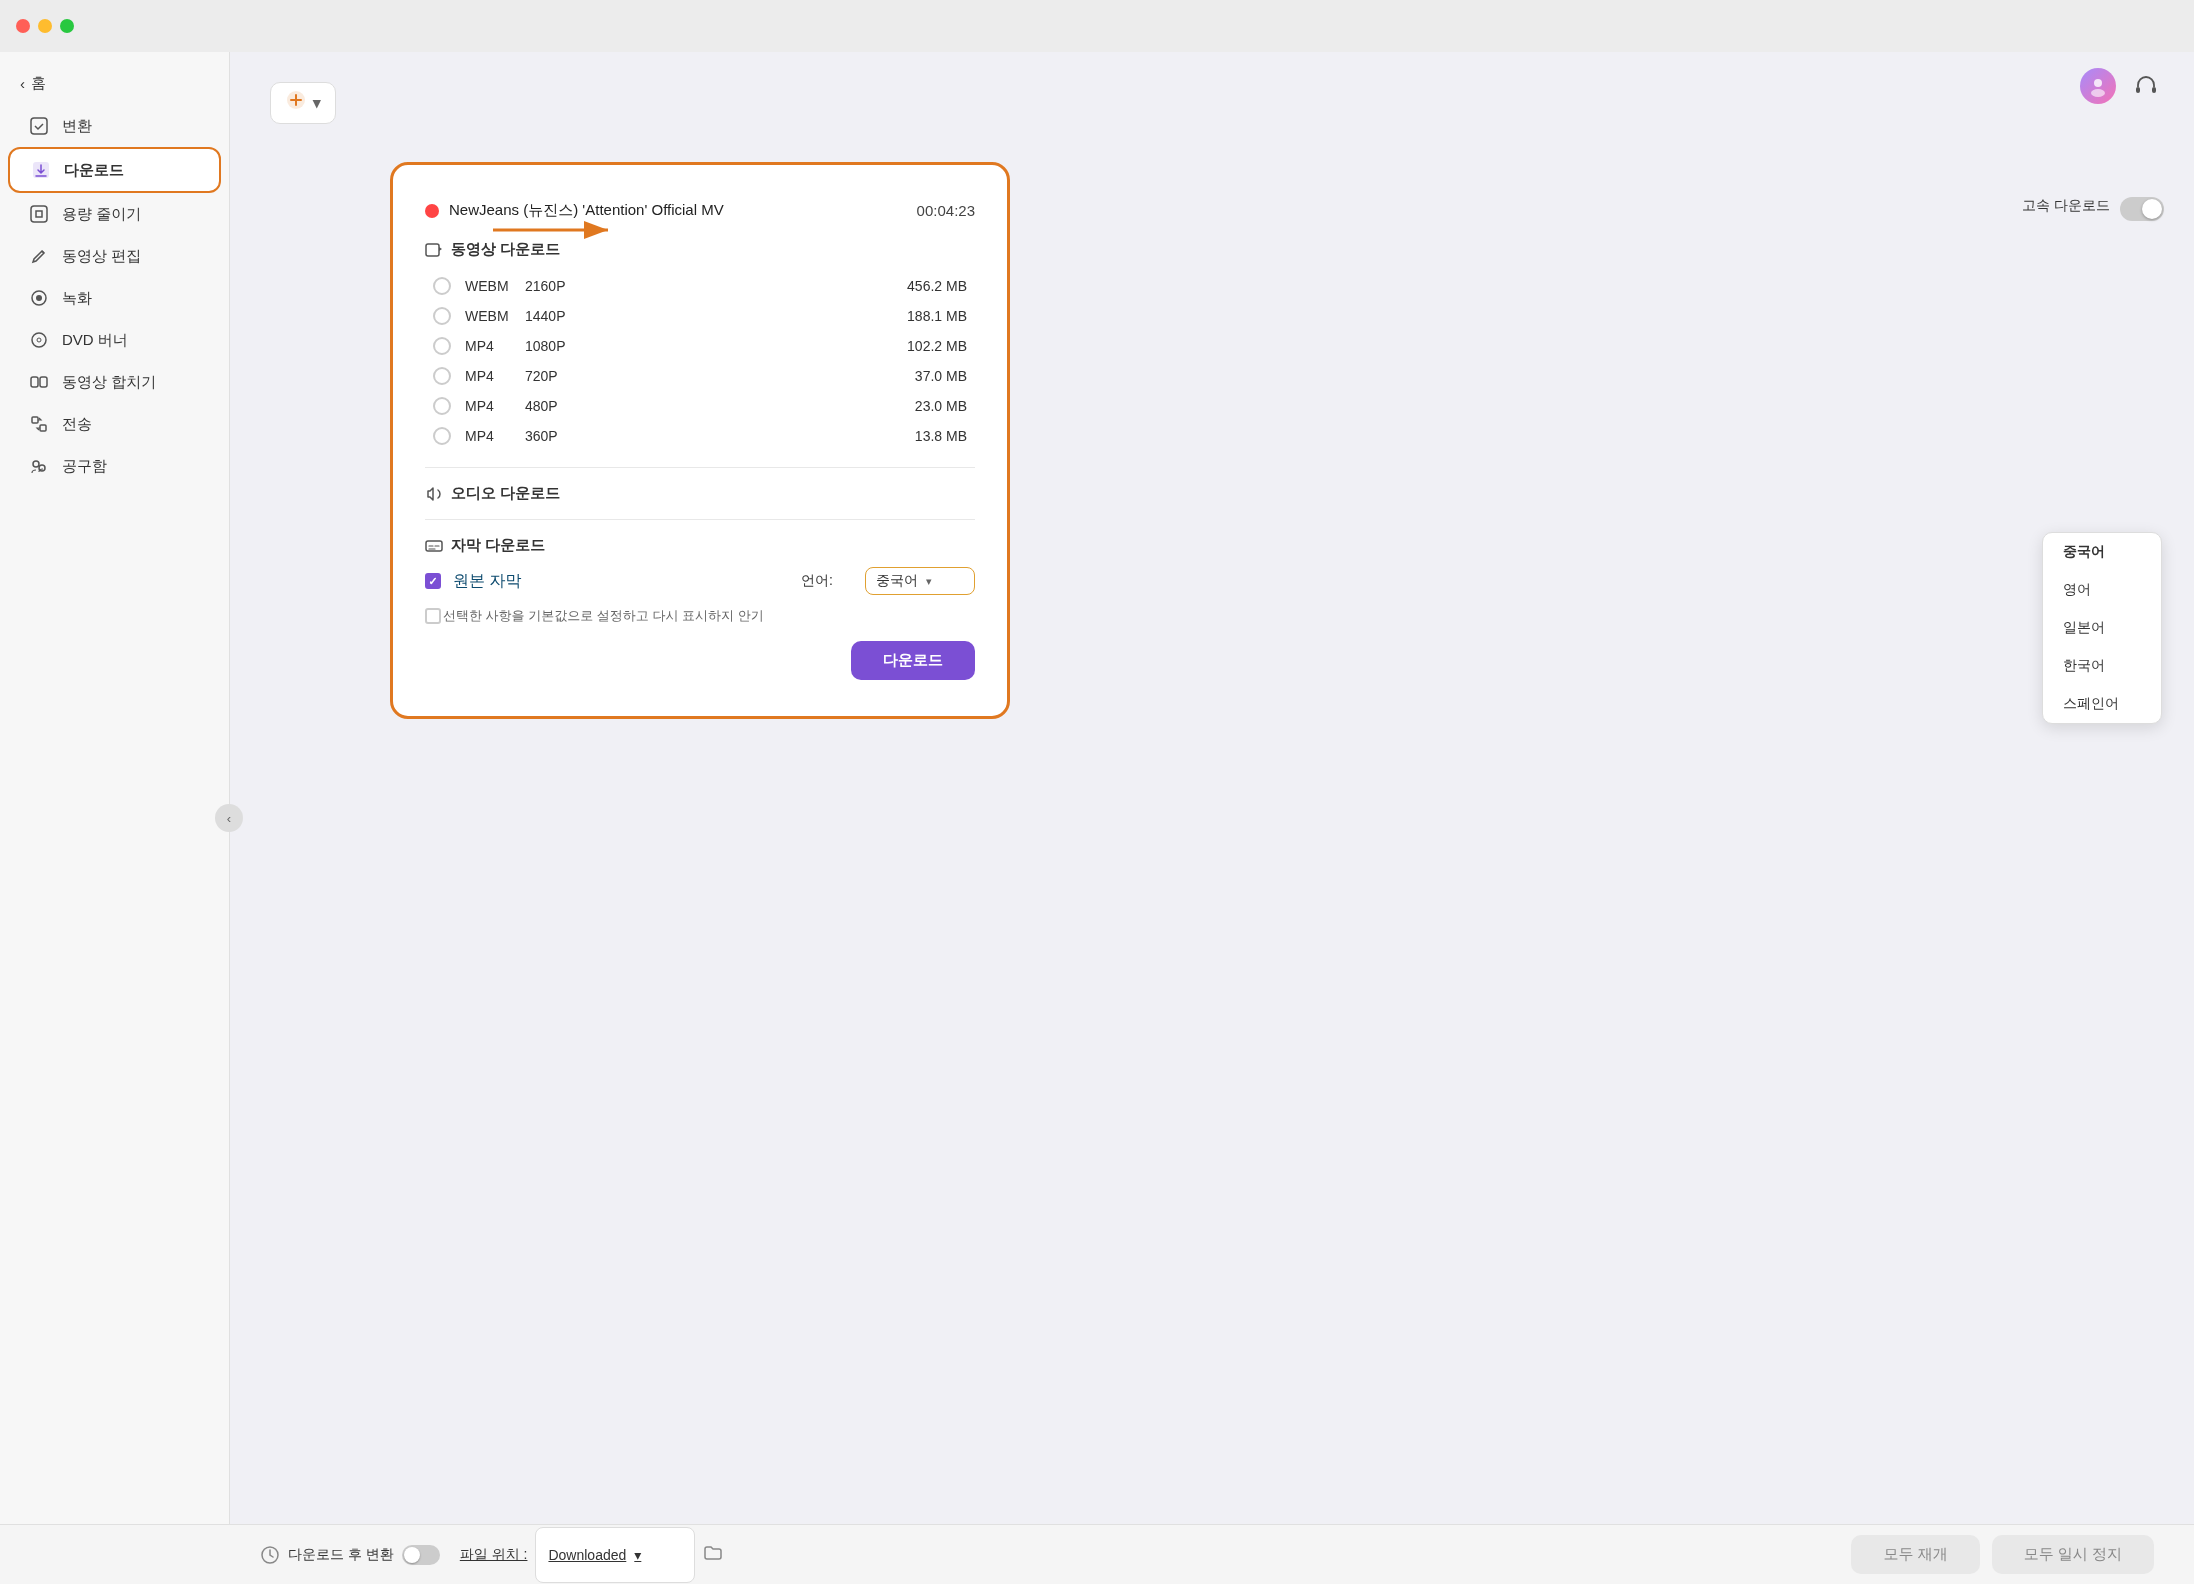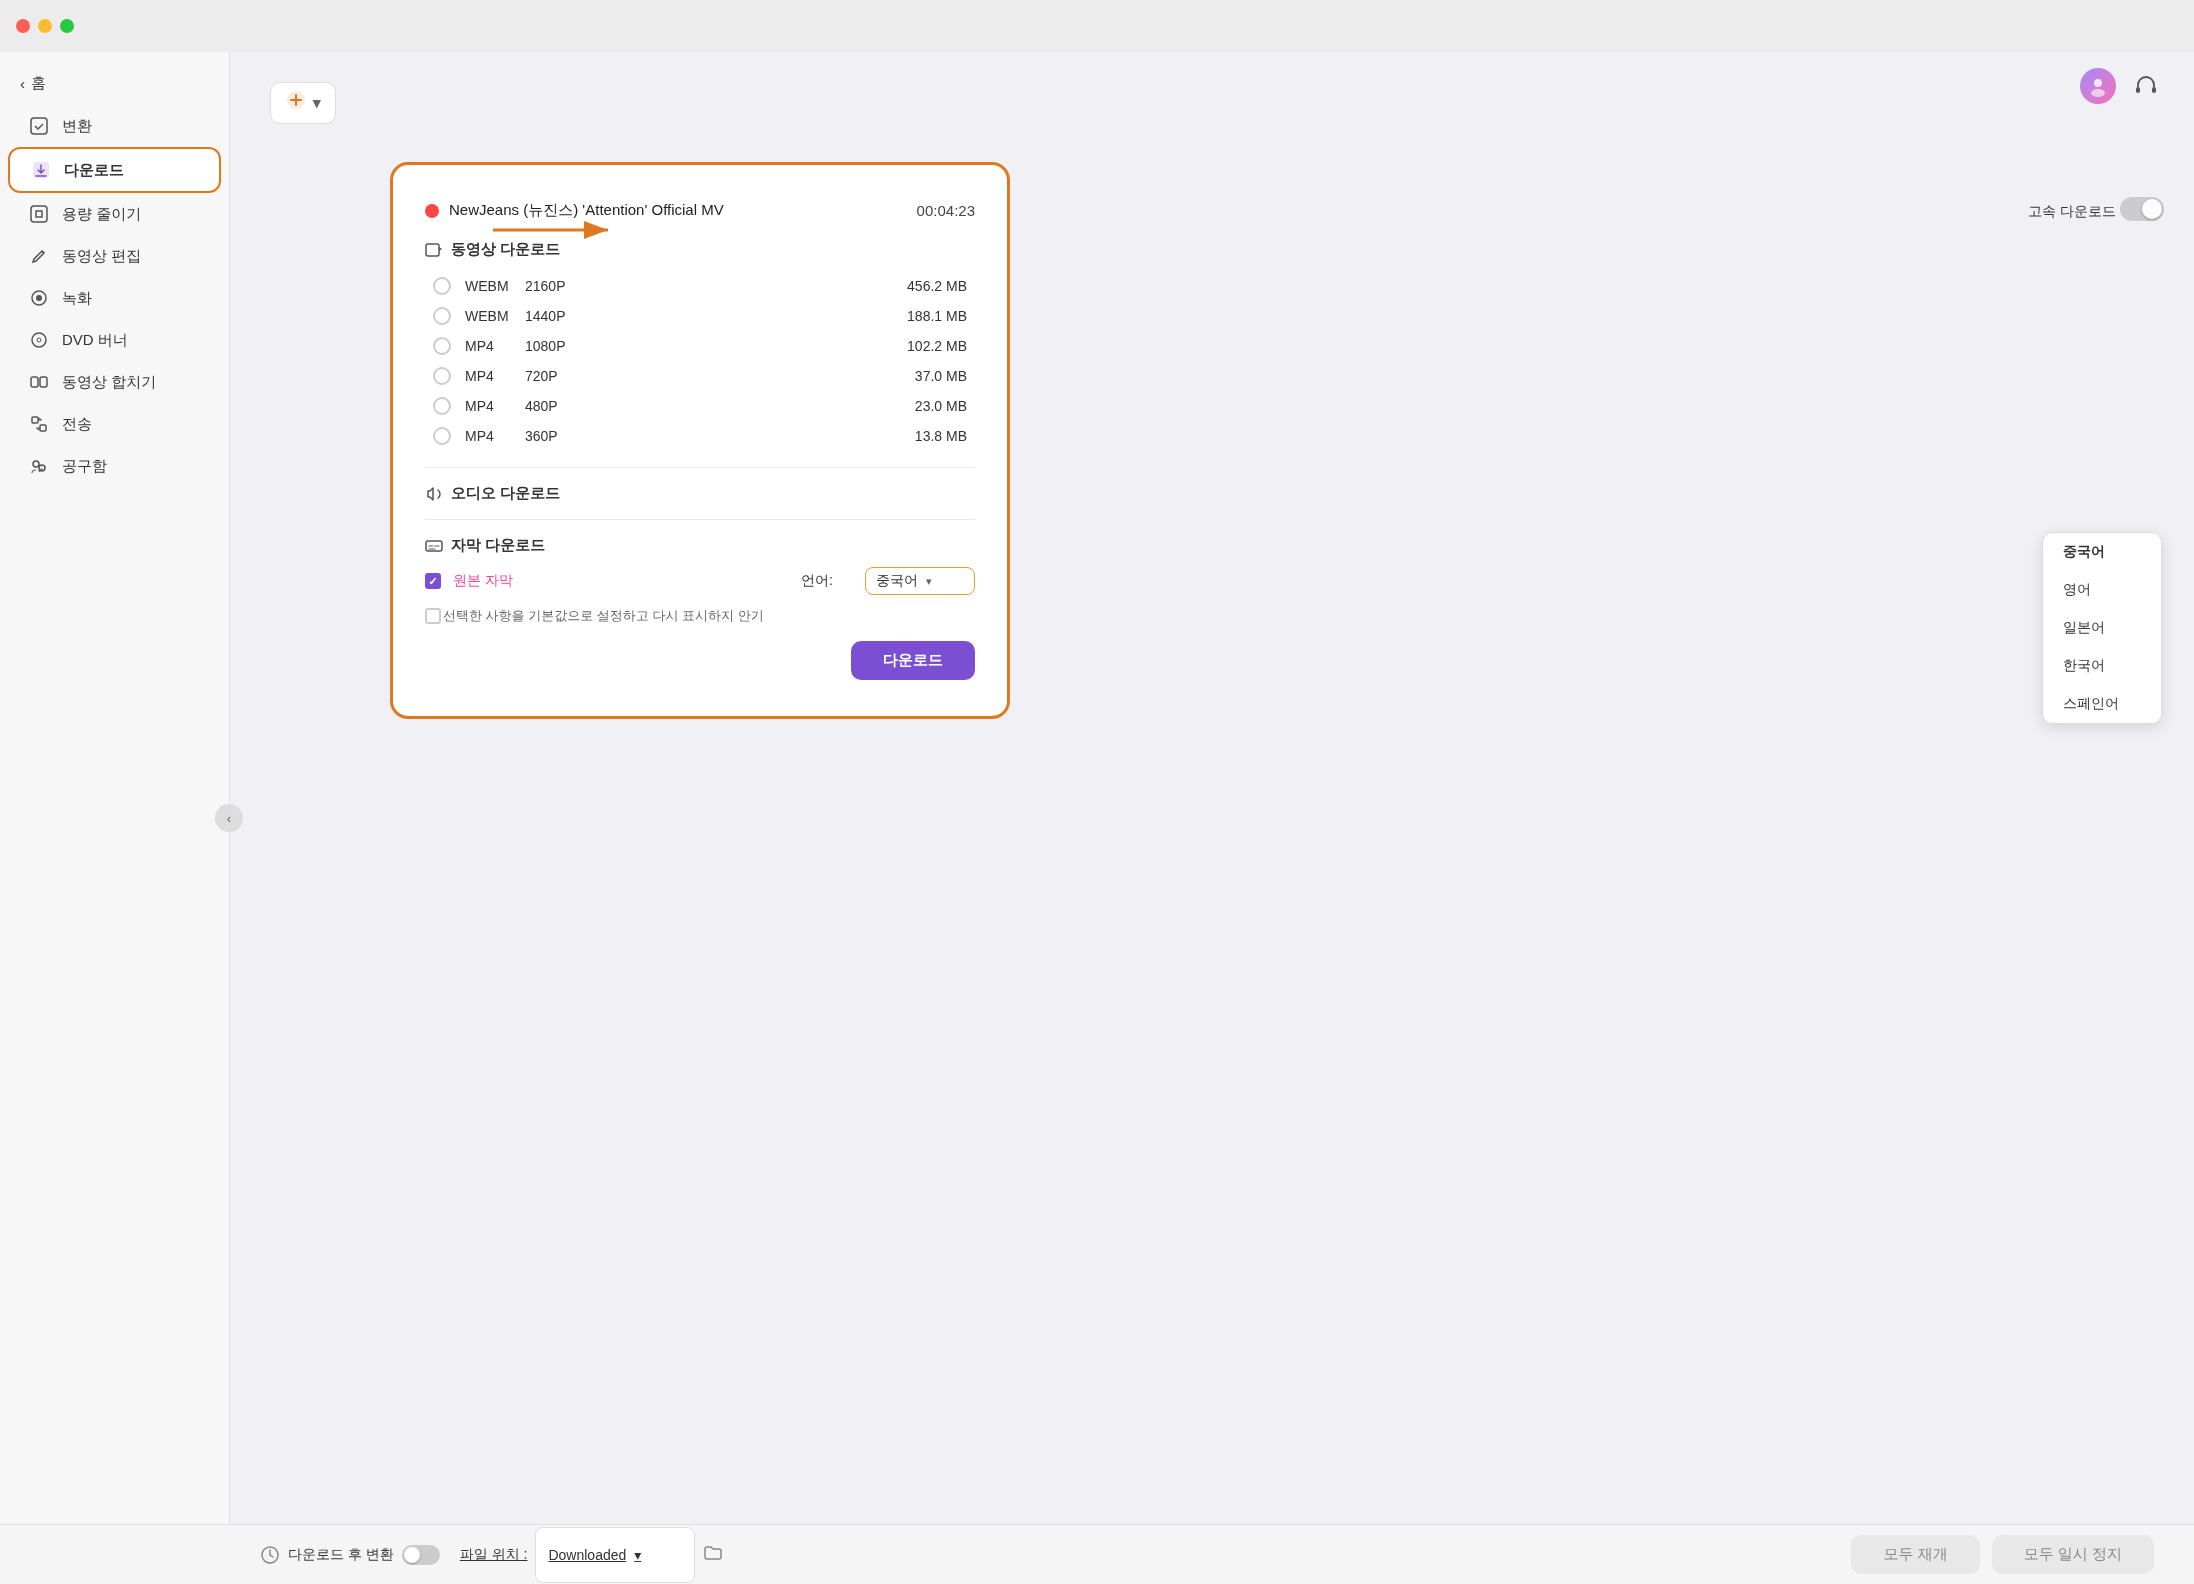--- a/index.html
+++ b/index.html
@@ -242,22 +242,22 @@
       font-weight: bold;
     }
     .checkbox-empty {
       width: 16px; height: 16px;
       border: 2px solid #ccc;
       background: white;
       border-radius: 3px;
       flex-shrink: 0;
     }
     .subtitle-label {
-      font-size: 14px;
-      color: #ec4899;
+      font-size: 16px;
+      color: #0c4a6e;
     }
     .lang-label {
       font-size: 14px;
       color: #333;
       margin-left: auto;
     }
     .lang-select {
       display: flex;
       align-items: center;
       border: 1.5px solid #e0a030;
@@ -586,21 +586,21 @@
       <svg width="130" height="40" viewBox="0 0 130 40">
         <defs>
           <marker id="arrowhead" markerWidth="8" markerHeight="6" refX="8" refY="3" orient="auto">
             <polygon points="0 0, 8 3, 0 6" fill="#e07820"></polygon>
           </marker>
         </defs>
         <path d="M5 20 Q50 20 120 20" stroke="#e07820" stroke-width="3" fill="none" marker-end="url(#arrowhead)"></path>
       </svg>
     </div>
 
-    <div style="position:absolute; top:145px; right:30px; display:flex; align-items:flex-end; gap:4px;">
+    <div style="position:absolute; top:145px; right:30px; display:flex; align-items:flex-start; gap:10px;">
       <span style="font-size:14px;color:#333;">고속 다운로드</span>
       <div class="toggle-switch"></div>
     </div>
 
     <div class="download-panel">
 
       <div class="panel-header">
         <div class="panel-header-left">
           <div class="red-dot"></div>
           <span class="video-title">NewJeans (뉴진스) 'Attention' Official MV</span>

